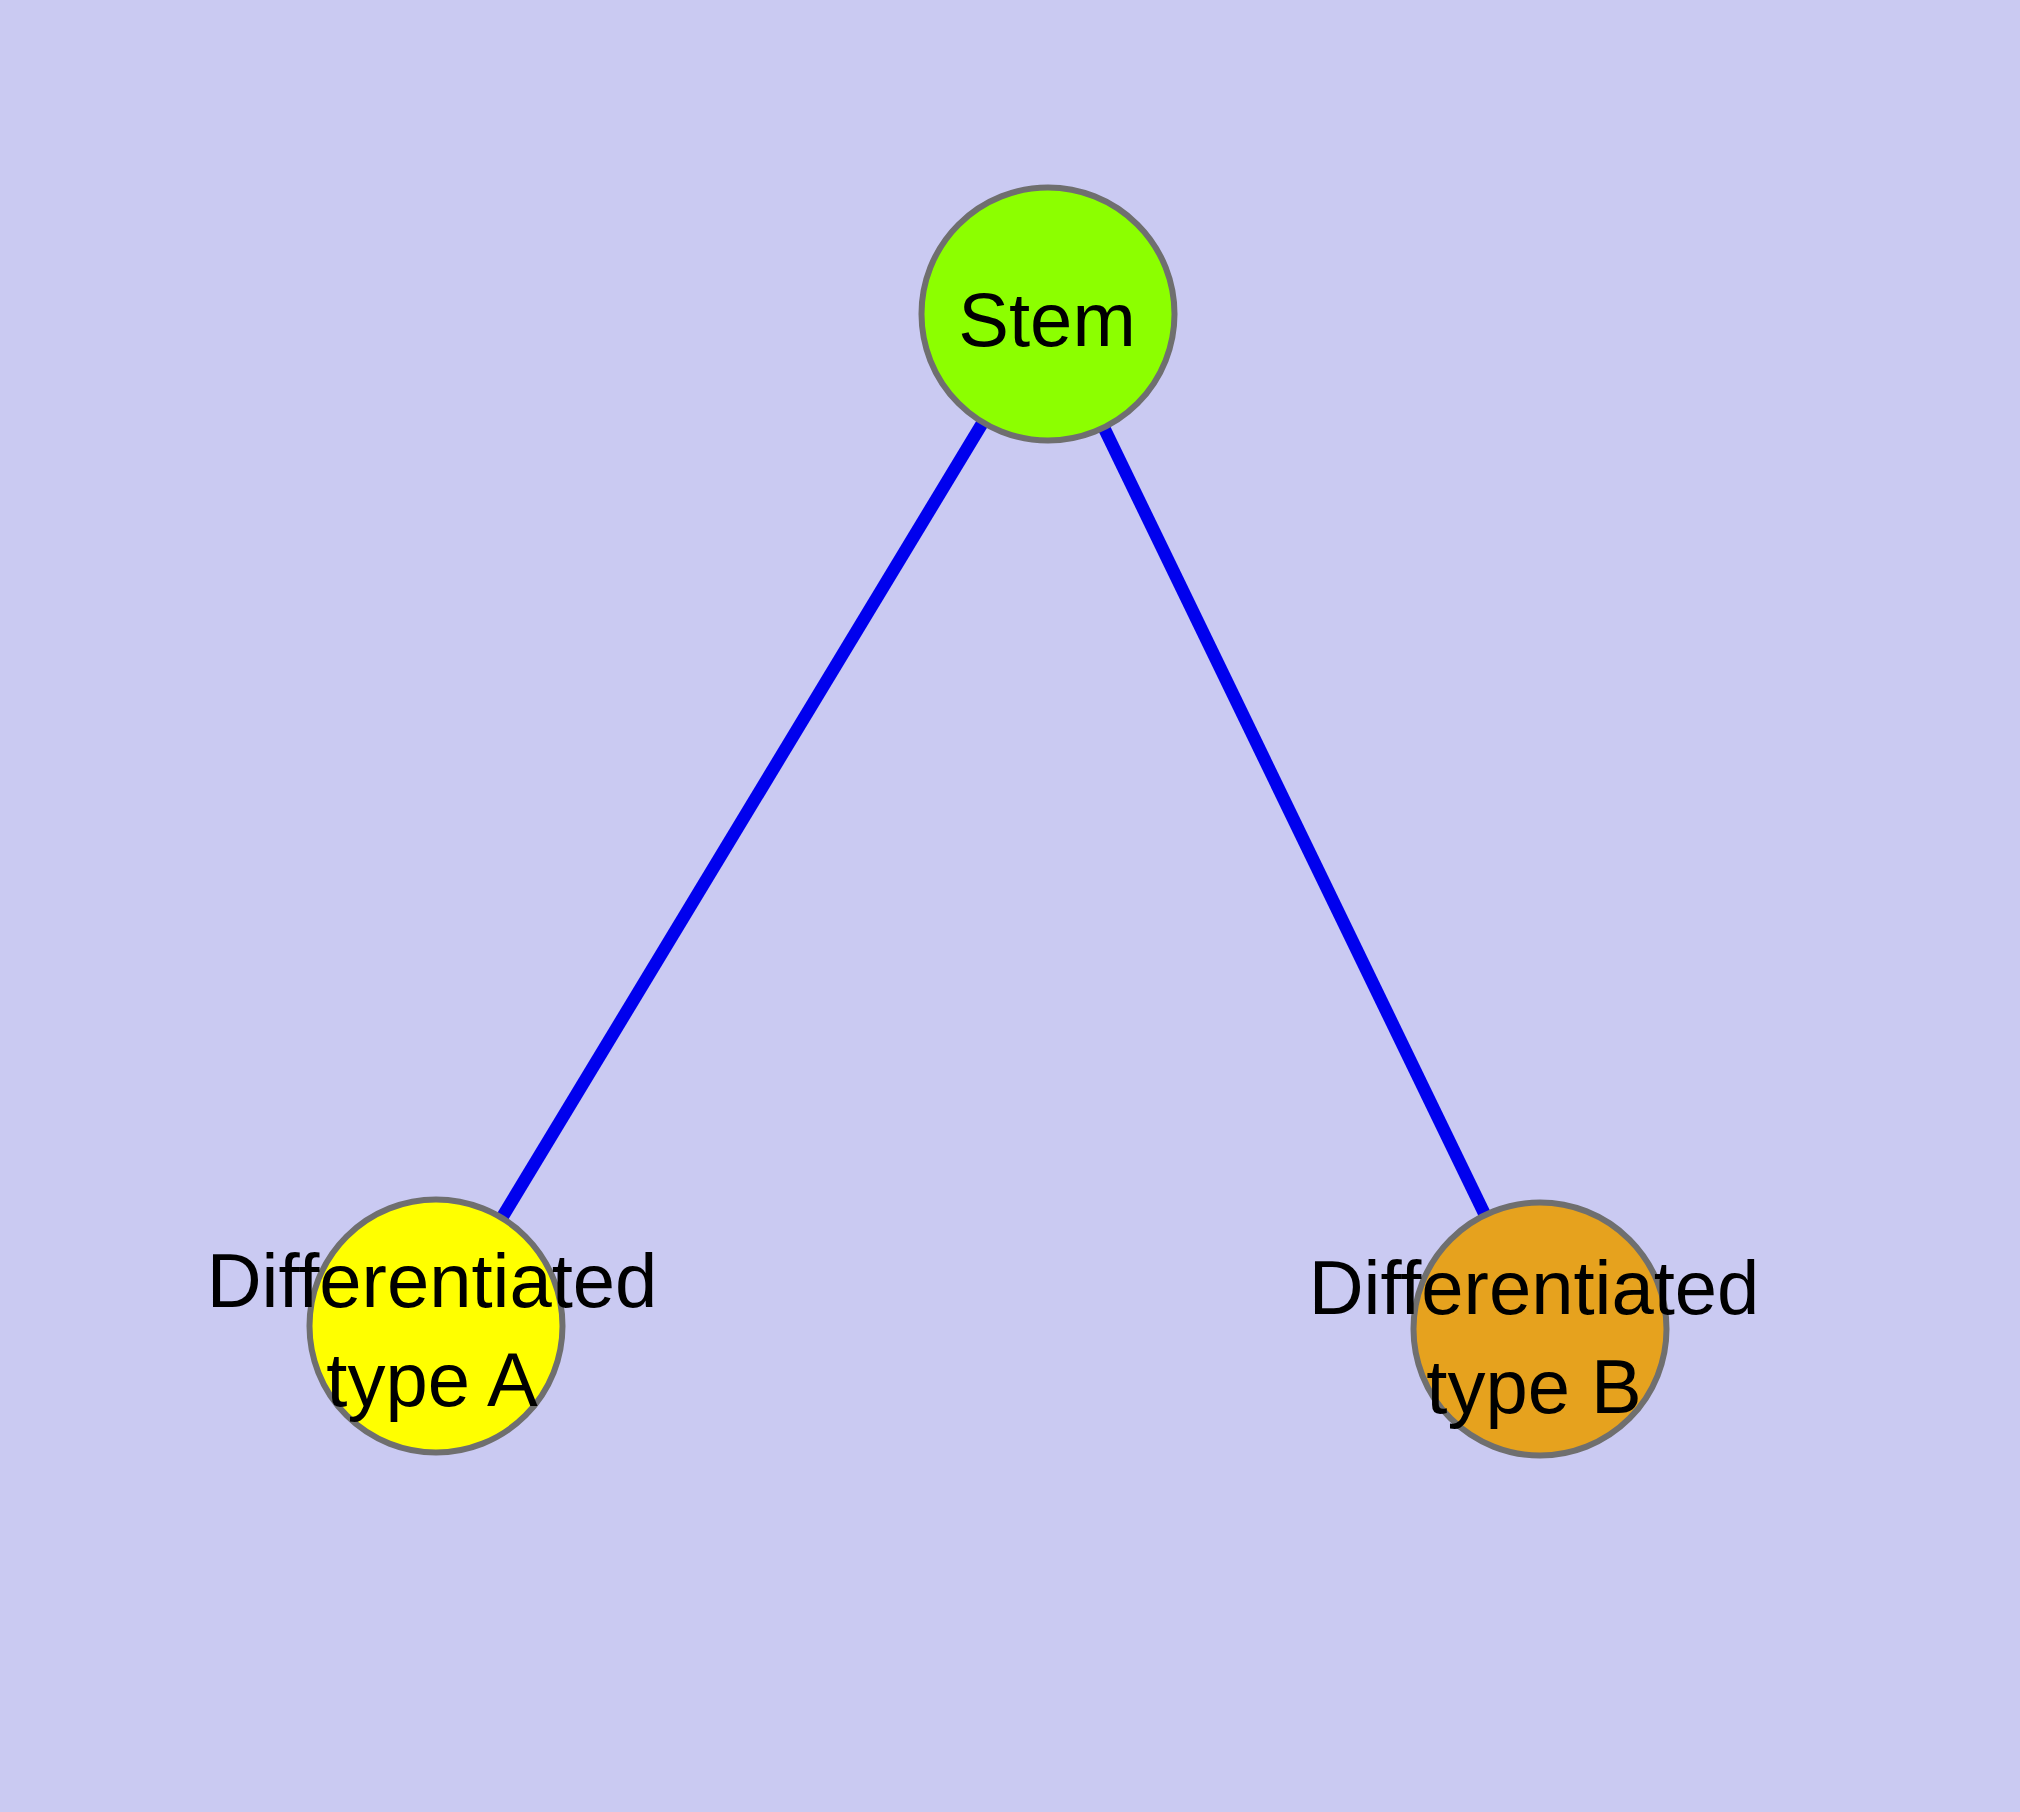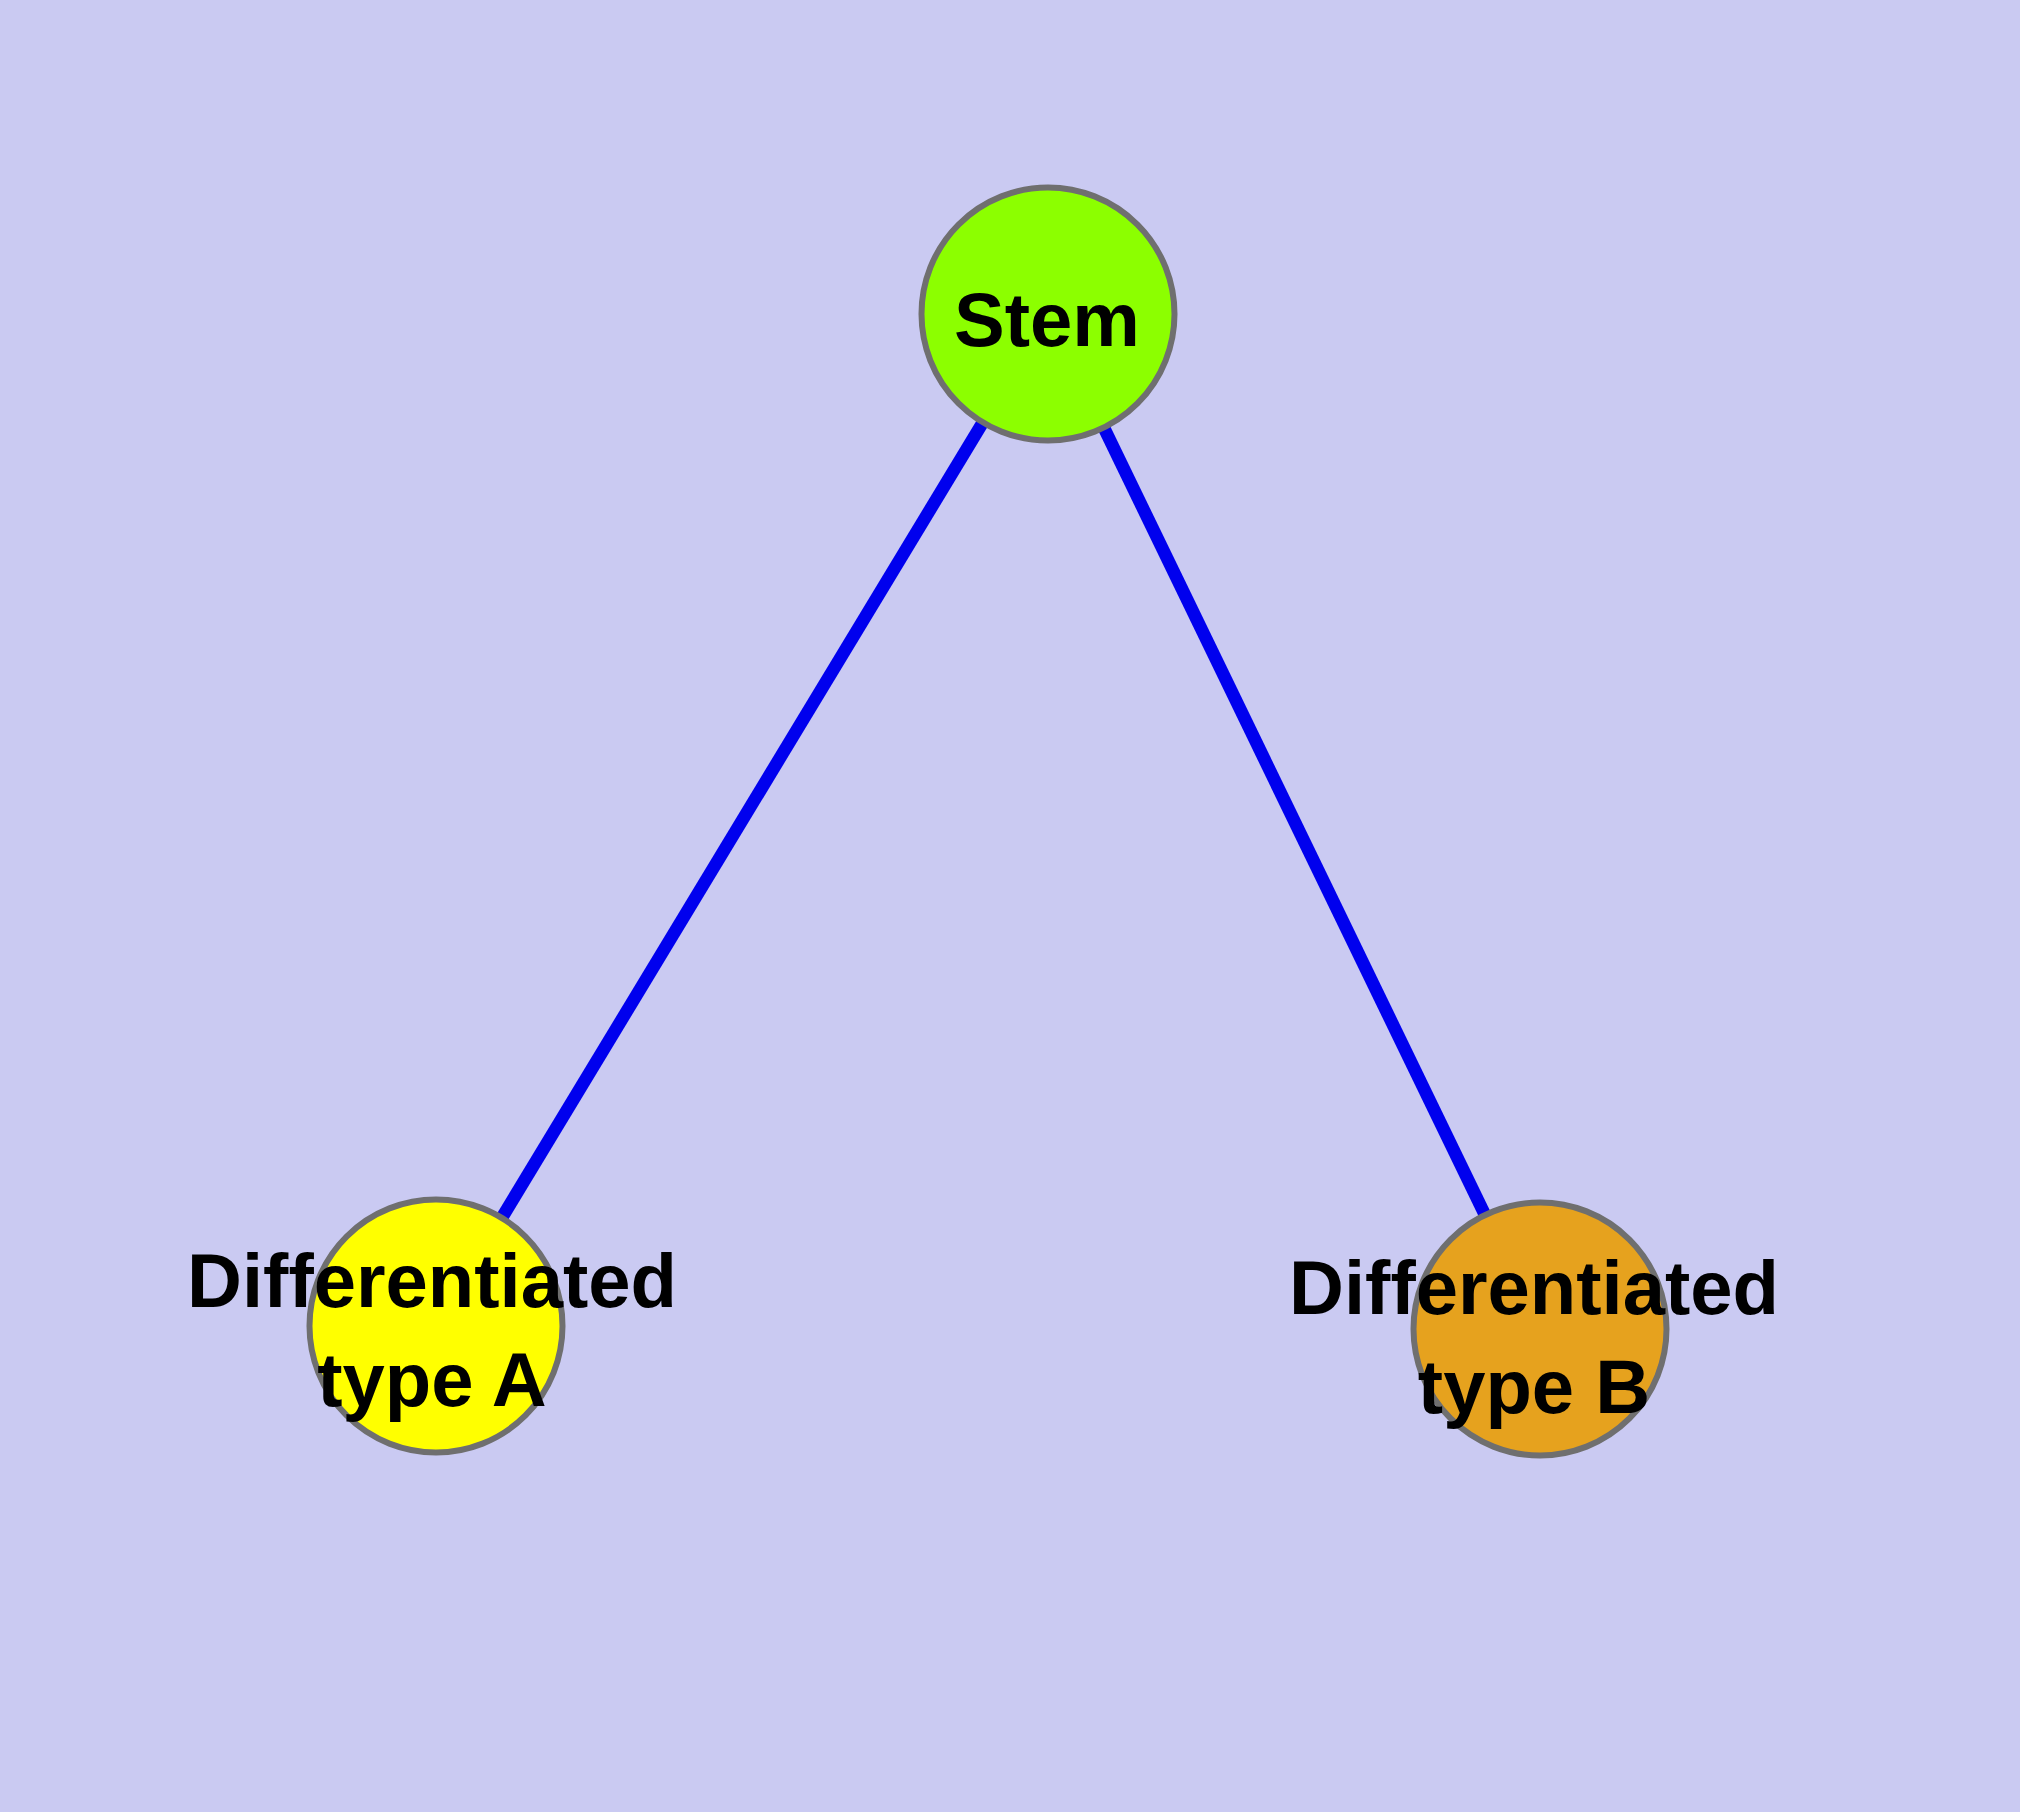--- a/index.html
+++ b/index.html
@@ -29,21 +29,21 @@
     box-sizing:content-box;
     transform:translate(-50%,-50%);
   }
   .node-stem{background:var(--node-stem);left:1048px;top:314px;}
   .node-a{background:var(--node-type-a);left:436px;top:1326px;}
   .node-b{background:var(--node-type-b);left:1540px;top:1329px;}
   .label{
     position:absolute;
     transform:translate(-50%,-50%);
     color:var(--label);
-    font-weight:bold;
+    font-weight:normal;
     font-size:76px;
     line-height:99px;
     text-align:center;
     white-space:pre-line;
     letter-spacing:0;
   }
   .label-stem{left:1047px;top:319px;}
   .label-a{left:432px;top:1330px;}
   .label-b{left:1534px;top:1337px;}
 </style>

